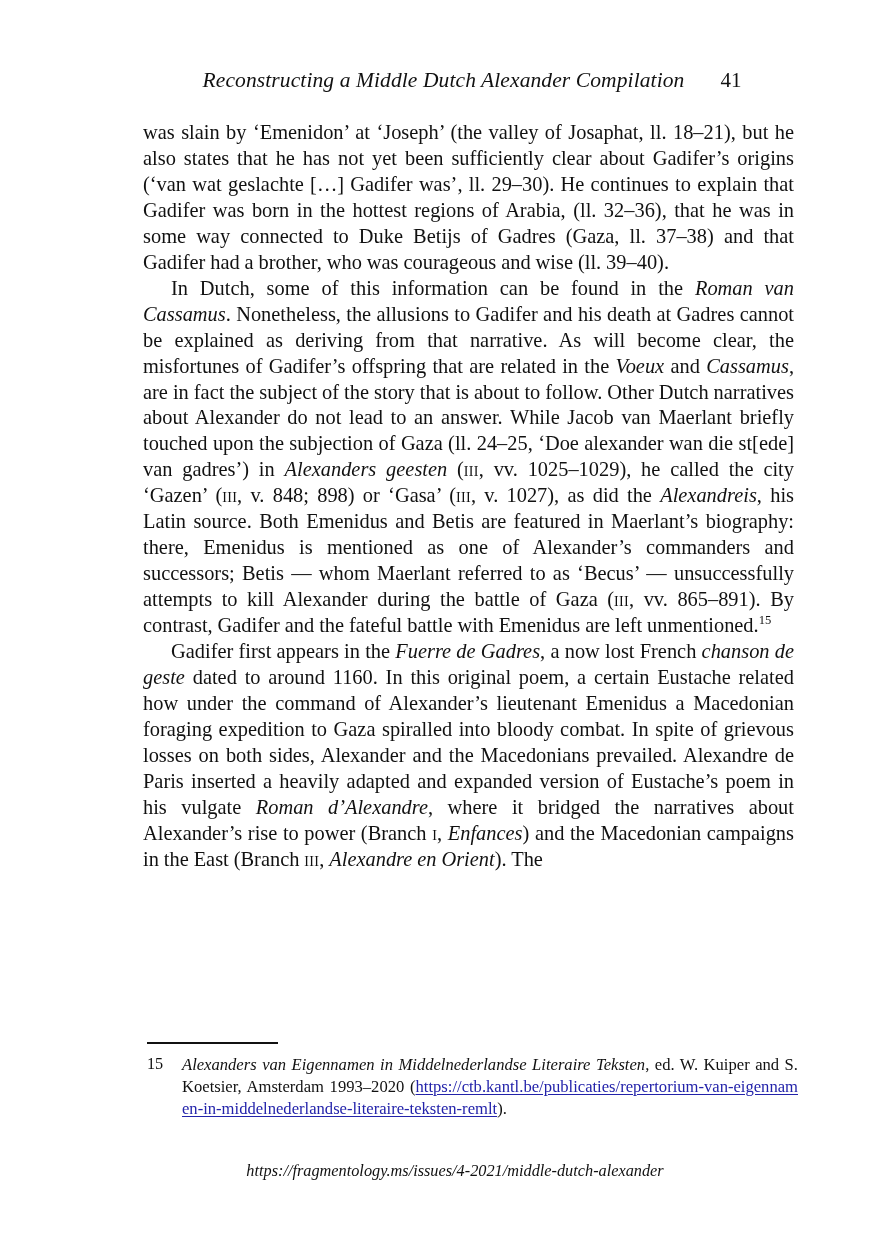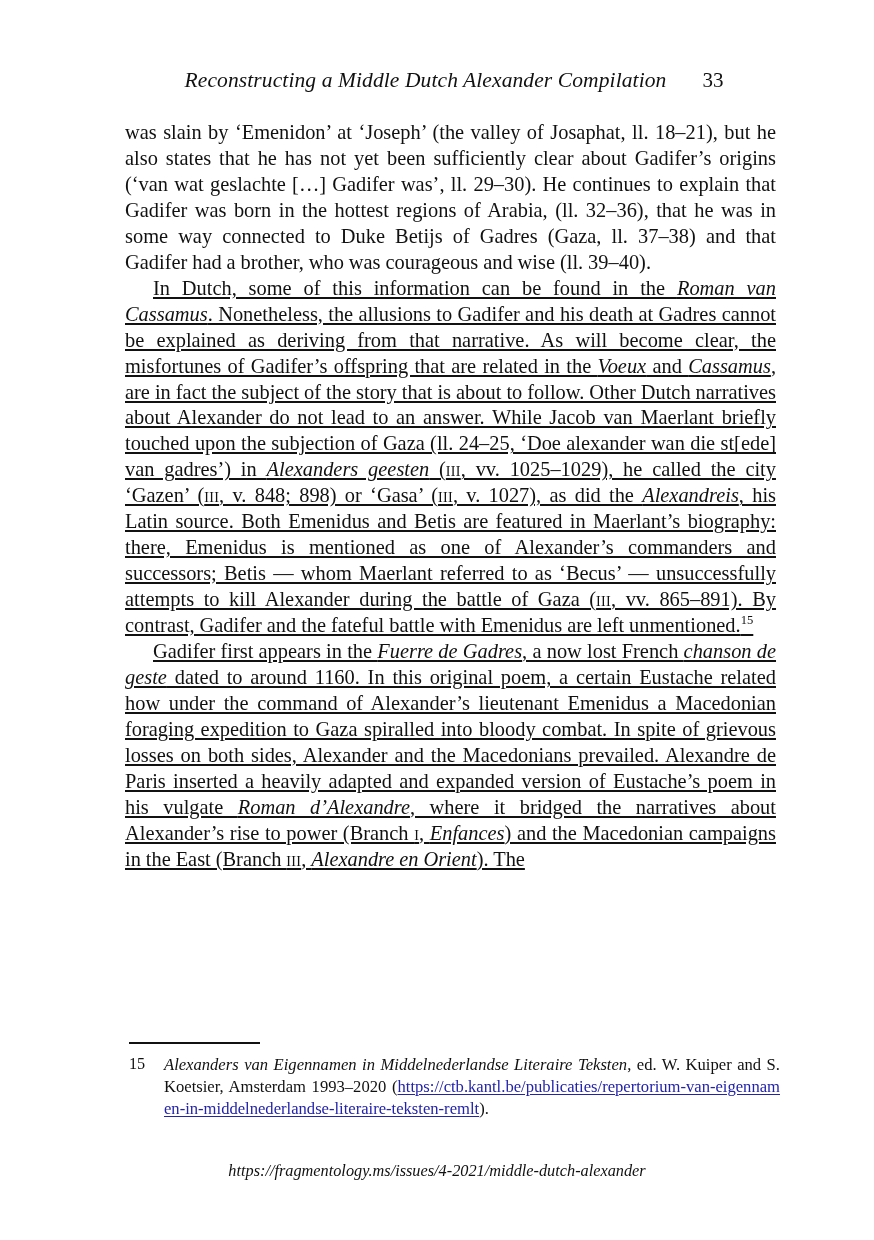--- a/index.html
+++ b/index.html
@@ -13,20 +13,21 @@
     position: relative;
     font-family: "Liberation Serif", "DejaVu Serif", serif;
     color: #111111;
     -webkit-font-smoothing: antialiased;
   }
   .page {
     position: absolute;
     inset: 0;
     width: 716px;
     height: 1240px;
+    margin-left: 18px;
   }
 
   
   .runhead {
     position: absolute;
     left: 129px;
     top: 68px;
     width: 650px;
     height: 34px;
     display: flex;
@@ -56,21 +57,20 @@
     margin: 0;
     font-size: 20.4px;
     line-height: 25.95px;
     text-align: justify;
     text-justify: inter-word;
     hyphens: none;
     word-spacing: -0.15px;
   }
   .body p.indent {
     text-indent: 28px;
-    text-decoration: underline;
   }
   .it { font-style: italic; }
   .sc {
     font-variant: small-caps;
     font-size: 0.96em;
     letter-spacing: 0.3px;
   }
   sup.fn {
     font-size: 0.62em;
     vertical-align: super;
@@ -127,21 +127,21 @@
     color: #111111;
   }
 </style>
 </head>
 <body>
 
 <div class="page">
 
   <div class="runhead">
     <span class="runhead-title">Reconstructing a Middle Dutch Alexander Compilation</span>
-    <span class="runhead-pageno">33</span>
+    <span class="runhead-pageno">41</span>
   </div>
 
   <div class="body">
       <p><span>was slain by ‘Emenidon’ at ‘Joseph’ (the valley of Josaphat, ll. 18–21), but he also states that he has not yet been sufficiently clear about Gadifer’s origins (‘van wat geslachte […] Gadifer was’, ll. 29–30). He continues to explain that Gadifer was born in the hottest regions of Arabia, (ll. 32–36), that he was in some way connected to Duke Betijs of Gadres (Gaza, ll. 37–38) and that Gadifer had a brother, who was courageous and wise (ll. 39–40).</span></p>
       <p class="indent"><span>In Dutch, some of this information can be found in the </span><span class="it">Roman van Cassamus</span><span>. Nonetheless, the allusions to Gadifer and his death at Gadres cannot be explained as deriving from that narrative. As will become clear, the misfortunes of Gadifer’s offspring that are related in the </span><span class="it">Voeux</span><span> and </span><span class="it">Cassamus</span><span>, are in fact the subject of the story that is about to follow. Other Dutch narratives about Alexander do not lead to an answer. While Jacob van Maerlant briefly touched upon the subjection of Gaza (ll. 24–25, ‘Doe alexander wan die st[ede] van gadres’) in </span><span class="it">Alexanders geesten</span><span> (</span><span class="sc">iii</span><span>, vv. 1025–1029), he called the city ‘Gazen’ (</span><span class="sc">iii</span><span>, v. 848; 898) or ‘Gasa’ (</span><span class="sc">iii</span><span>, v. 1027), as did the </span><span class="it">Alexandreis</span><span>, his Latin source. Both Emenidus and Betis are featured in Maerlant’s biography: there, Emenidus is mentioned as one of Alexander’s commanders and successors; Betis — whom Maerlant referred to as ‘Becus’ —  unsuccessfully attempts to kill Alexander during the battle of Gaza (</span><span class="sc">iii</span><span>, vv. 865–891). By contrast, Gadifer and the fateful battle with Emenidus are left unmentioned.</span><sup class="fn">15</sup></p>
       <p class="indent"><span>Gadifer first appears in the </span><span class="it">Fuerre de Gadres</span><span>, a now lost French </span><span class="it">chanson de geste</span><span> dated to around 1160. In this original poem, a certain Eustache related how under the command of Alexander’s lieutenant Emenidus a Macedonian foraging expedition to Gaza spiralled into bloody combat. In spite of grievous losses on both sides, Alexander and the Macedonians prevailed. Alexandre de Paris inserted a heavily adapted and expanded version of Eustache’s poem in his vulgate </span><span class="it">Roman d’Alexandre</span><span>, where it bridged the narratives about Alexander’s rise to power (Branch </span><span class="sc">i</span><span>, </span><span class="it">Enfances</span><span>) and the Macedonian campaigns in the East (Branch </span><span class="sc">iii</span><span>, </span><span class="it">Alexandre en Orient</span><span>). The</span></p>
     </div>
 
   <div class="fn-rule"></div>
 

